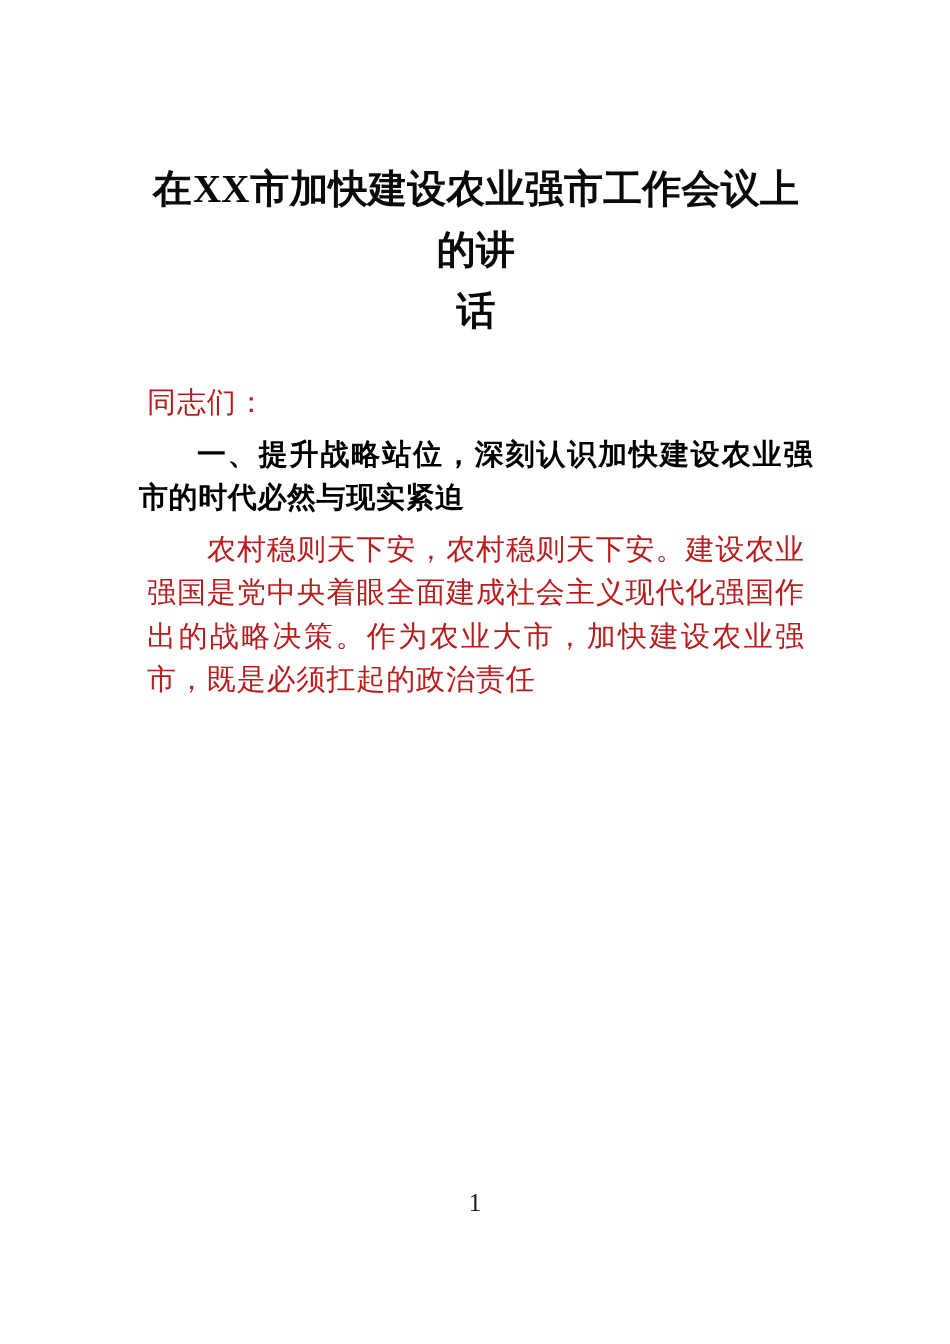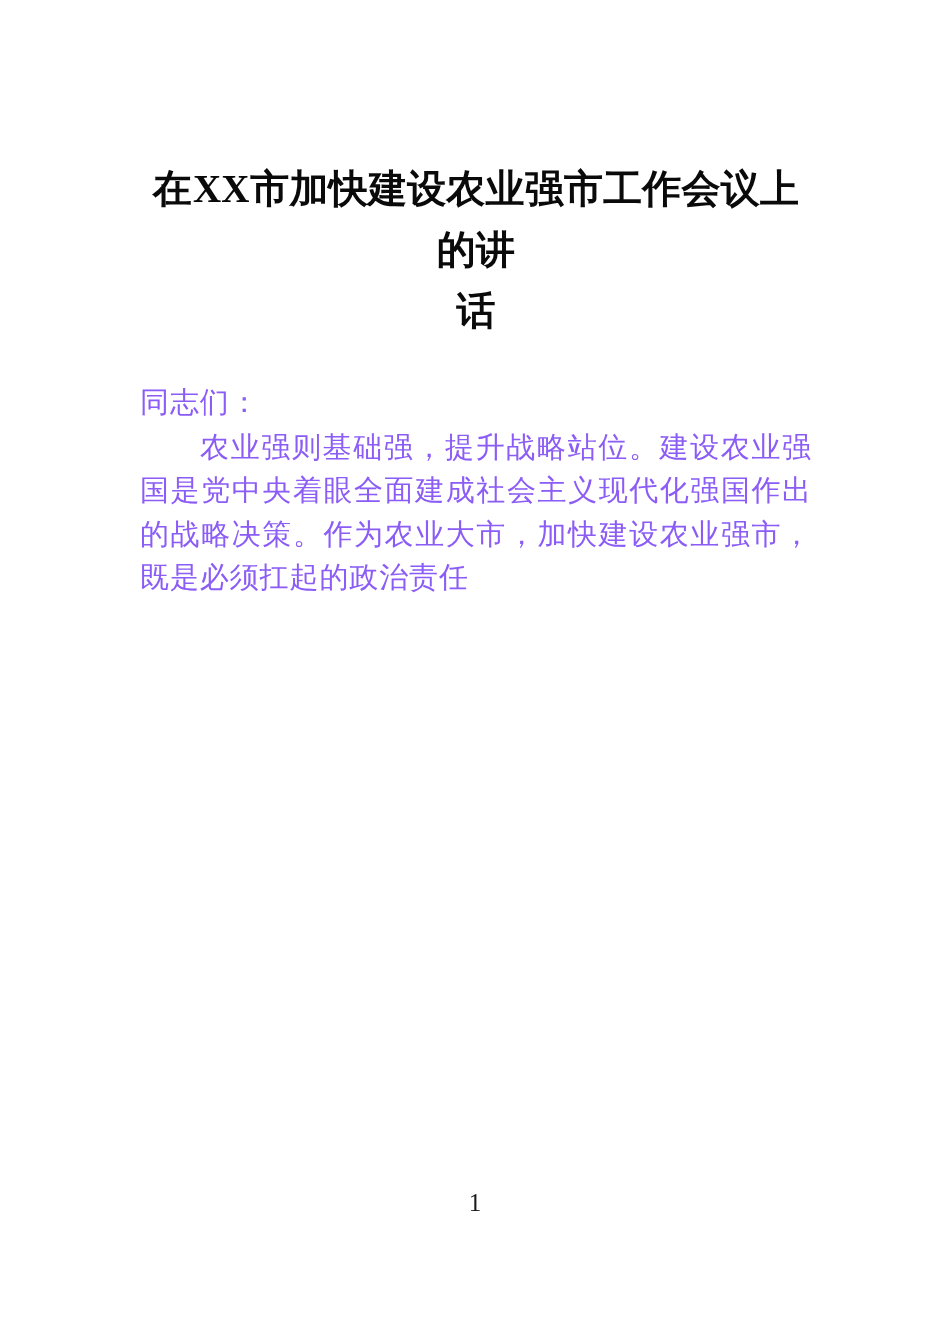--- a/index.html
+++ b/index.html
@@ -47,28 +47,28 @@
     color: #0a0a0a;
     text-rendering: optimizeLegibility;
   }
 
   
   .body-block {
     margin-top: 40px;
   }
 
   p.para {
-    margin: 1px;
+    margin: 8px;
     font-family: "DejaVu Serif", "Liberation Serif", serif;
     font-size: 29px;
     line-height: 43.5px;
     letter-spacing: 0.9px;
     text-align: justify;
     text-justify: inter-character;
-    color: #8b5cf6;
+    color: #b91c1c;
     word-break: break-all;
   }
 
   p.indent {
     text-indent: 60px;
   }
 
   
   .xx {
     font-family: "Liberation Serif", "DejaVu Serif", serif;
@@ -116,21 +116,22 @@
       <span>在<span class="xx">XX</span>市加快建设农业强市工作会议上的讲</span><br>
       <span>话</span>
     </h1>
 
     <div class="body-block">
 
       <p class="para">同志们：</p>
 
 
 
+      <p class="section-heading">一、提升战略站位，深刻认识加快建设农业强市的时代必然与现实紧迫</p>
 
-      <p class="para indent">农业强则基础强，提升战略站位。建设农业强国是党中央着眼全面建成社会主义现代化强国作出的战略决策。作为农业大市，加快建设农业强市，既是必须扛起的政治责任</p>
+      <p class="para indent">农村稳则天下安，农村稳则天下安。建设农业强国是党中央着眼全面建成社会主义现代化强国作出的战略决策。作为农业大市，加快建设农业强市，既是必须扛起的政治责任</p>
 
     </div>
   </div>
 
   <div class="page-number">1</div>
 
 </div>
 
 </body></html>

